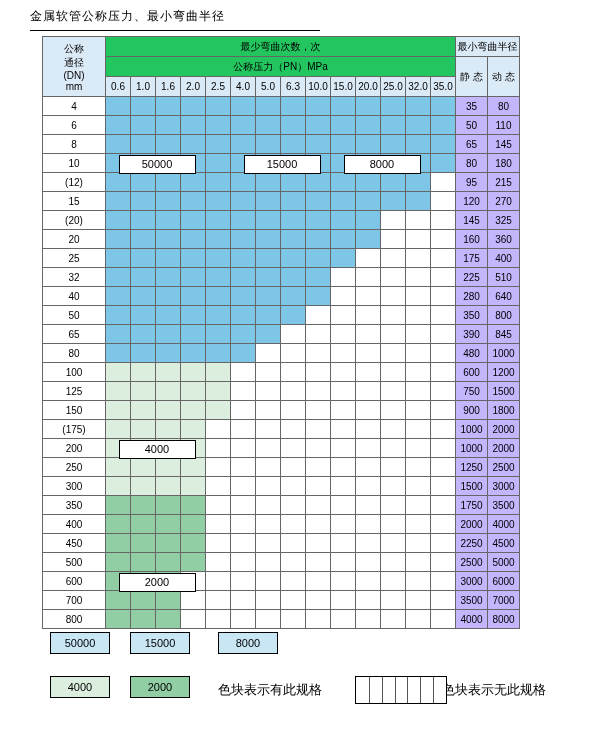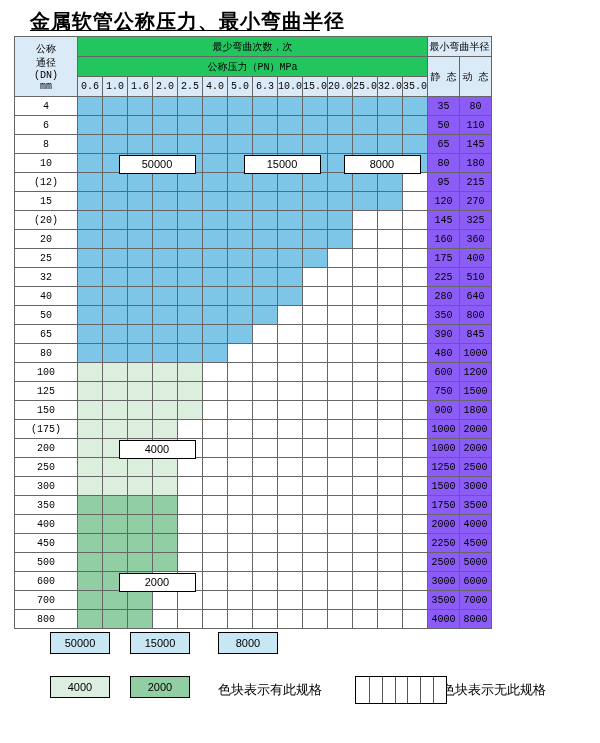--- a/index.html
+++ b/index.html
@@ -1,27 +1,27 @@
 <!DOCTYPE html>
 <html><head>
 <meta charset="utf-8">
 <style>
   html,body{margin:0;padding:0;background:#ffffff;}
   body{width:600px;height:743px;font-family:"Liberation Sans","DejaVu Sans",sans-serif;color:#000;position:relative;overflow:hidden;}
-  #title{position:absolute;left:30px;top:8px;font-size:20px;font-weight:bold;letter-spacing:1px;}
+  #title{position:absolute;left:30px;top:8px;font-size:12px;font-weight:normal;letter-spacing:1px;}
   #title-underline{position:absolute;left:30px;top:30px;width:290px;height:1px;background:#000;}
 
   
-  #tbl{position:absolute;left:14px;top:36px;border-collapse:collapse;font-family:Liberation Mono, monospace;}
+  #tbl{position:absolute;left:42px;top:36px;border-collapse:collapse;}
   #tbl td,#tbl th{border:1px solid #666;padding:0;font-size:10px;text-align:center;vertical-align:middle;font-weight:normal;}
   .hdr{background:#dbeaf7;}
   .hdr-mid{background:#22c55e;font-size:10.5px;}
   .dn-cell{width:62px;height:18px;background:#ffffff;}
   .pcell{width:24px;height:18px;background:#ffffff;}
-  .rcell{width:31px;height:18px;background:#8b5cf6;}
+  .rcell{width:31px;height:18px;background:#c4b5fd;}
   .blue{background:#7ec6e8;}
   .lblue{background:#c9e6f5;}
   .lgreen{background:#dcefdf;}
   .green{background:#92ceA4;}
   .none{background:#ffffff;}
   .dnhdr{width:62px;}
   .colhdr{width:24px;font-size:9.5px;}
   .h1{height:19px;}
   .h2{height:19px;}
   .h3{height:19px;}

